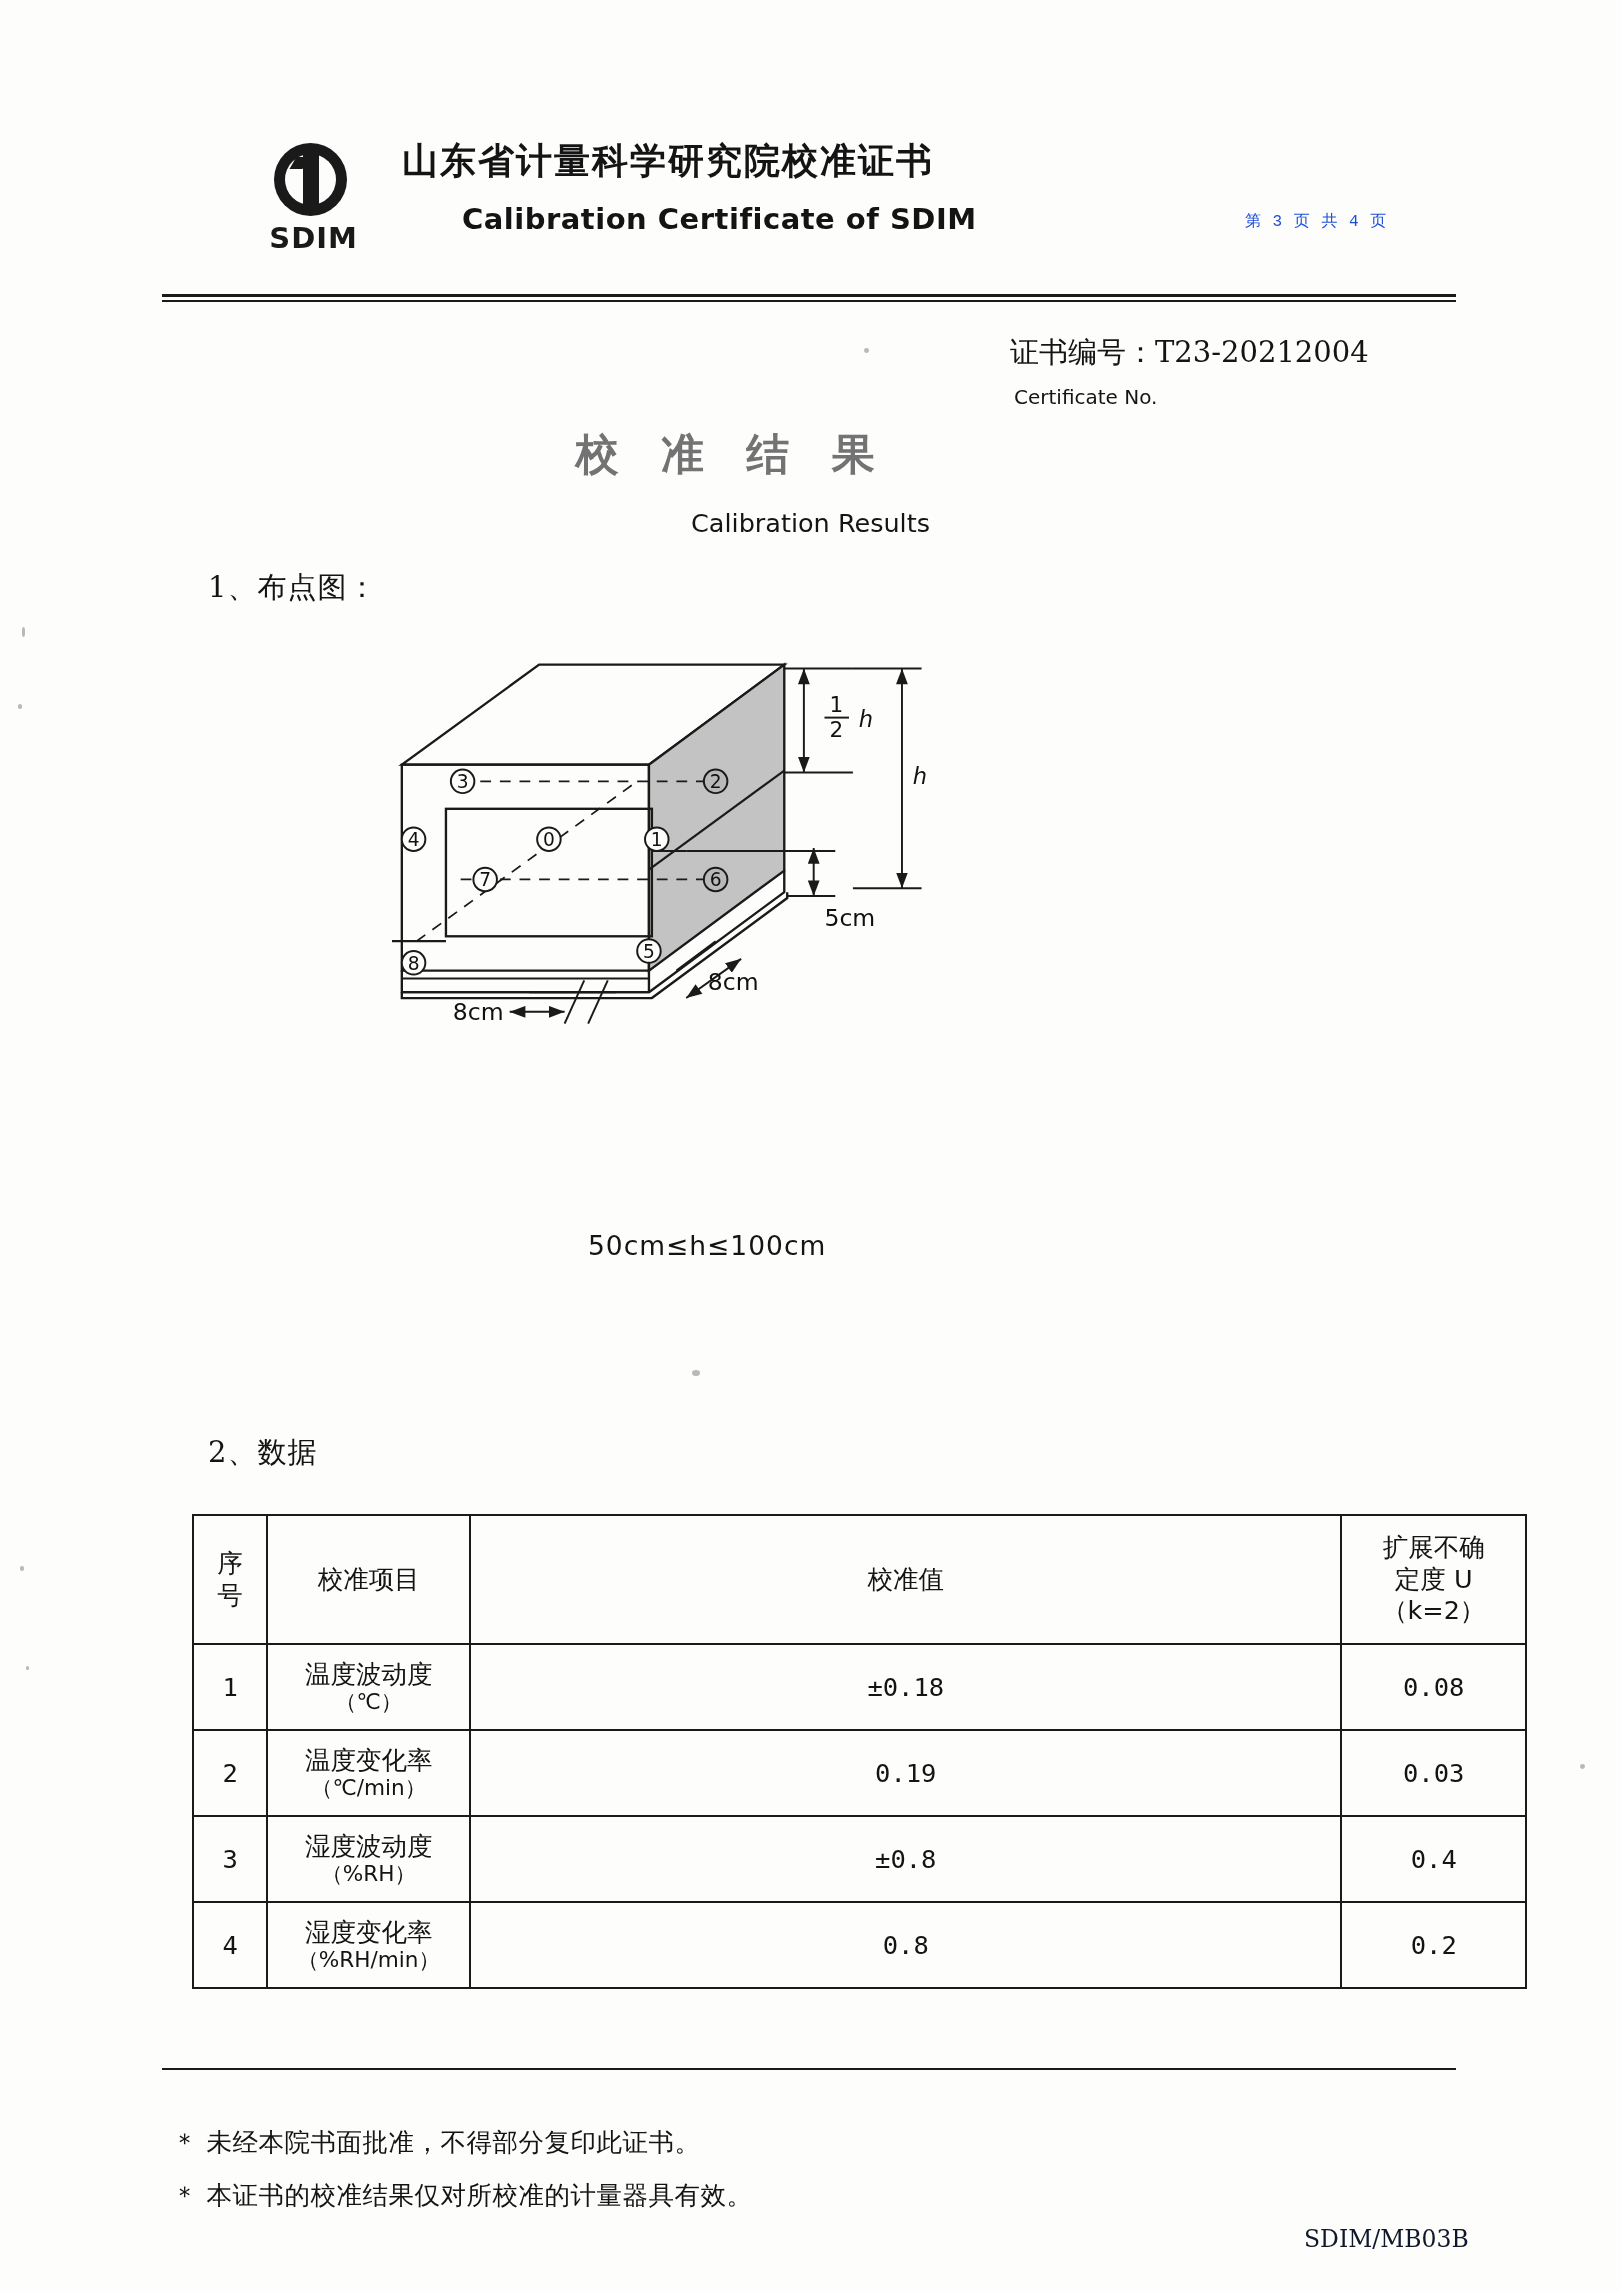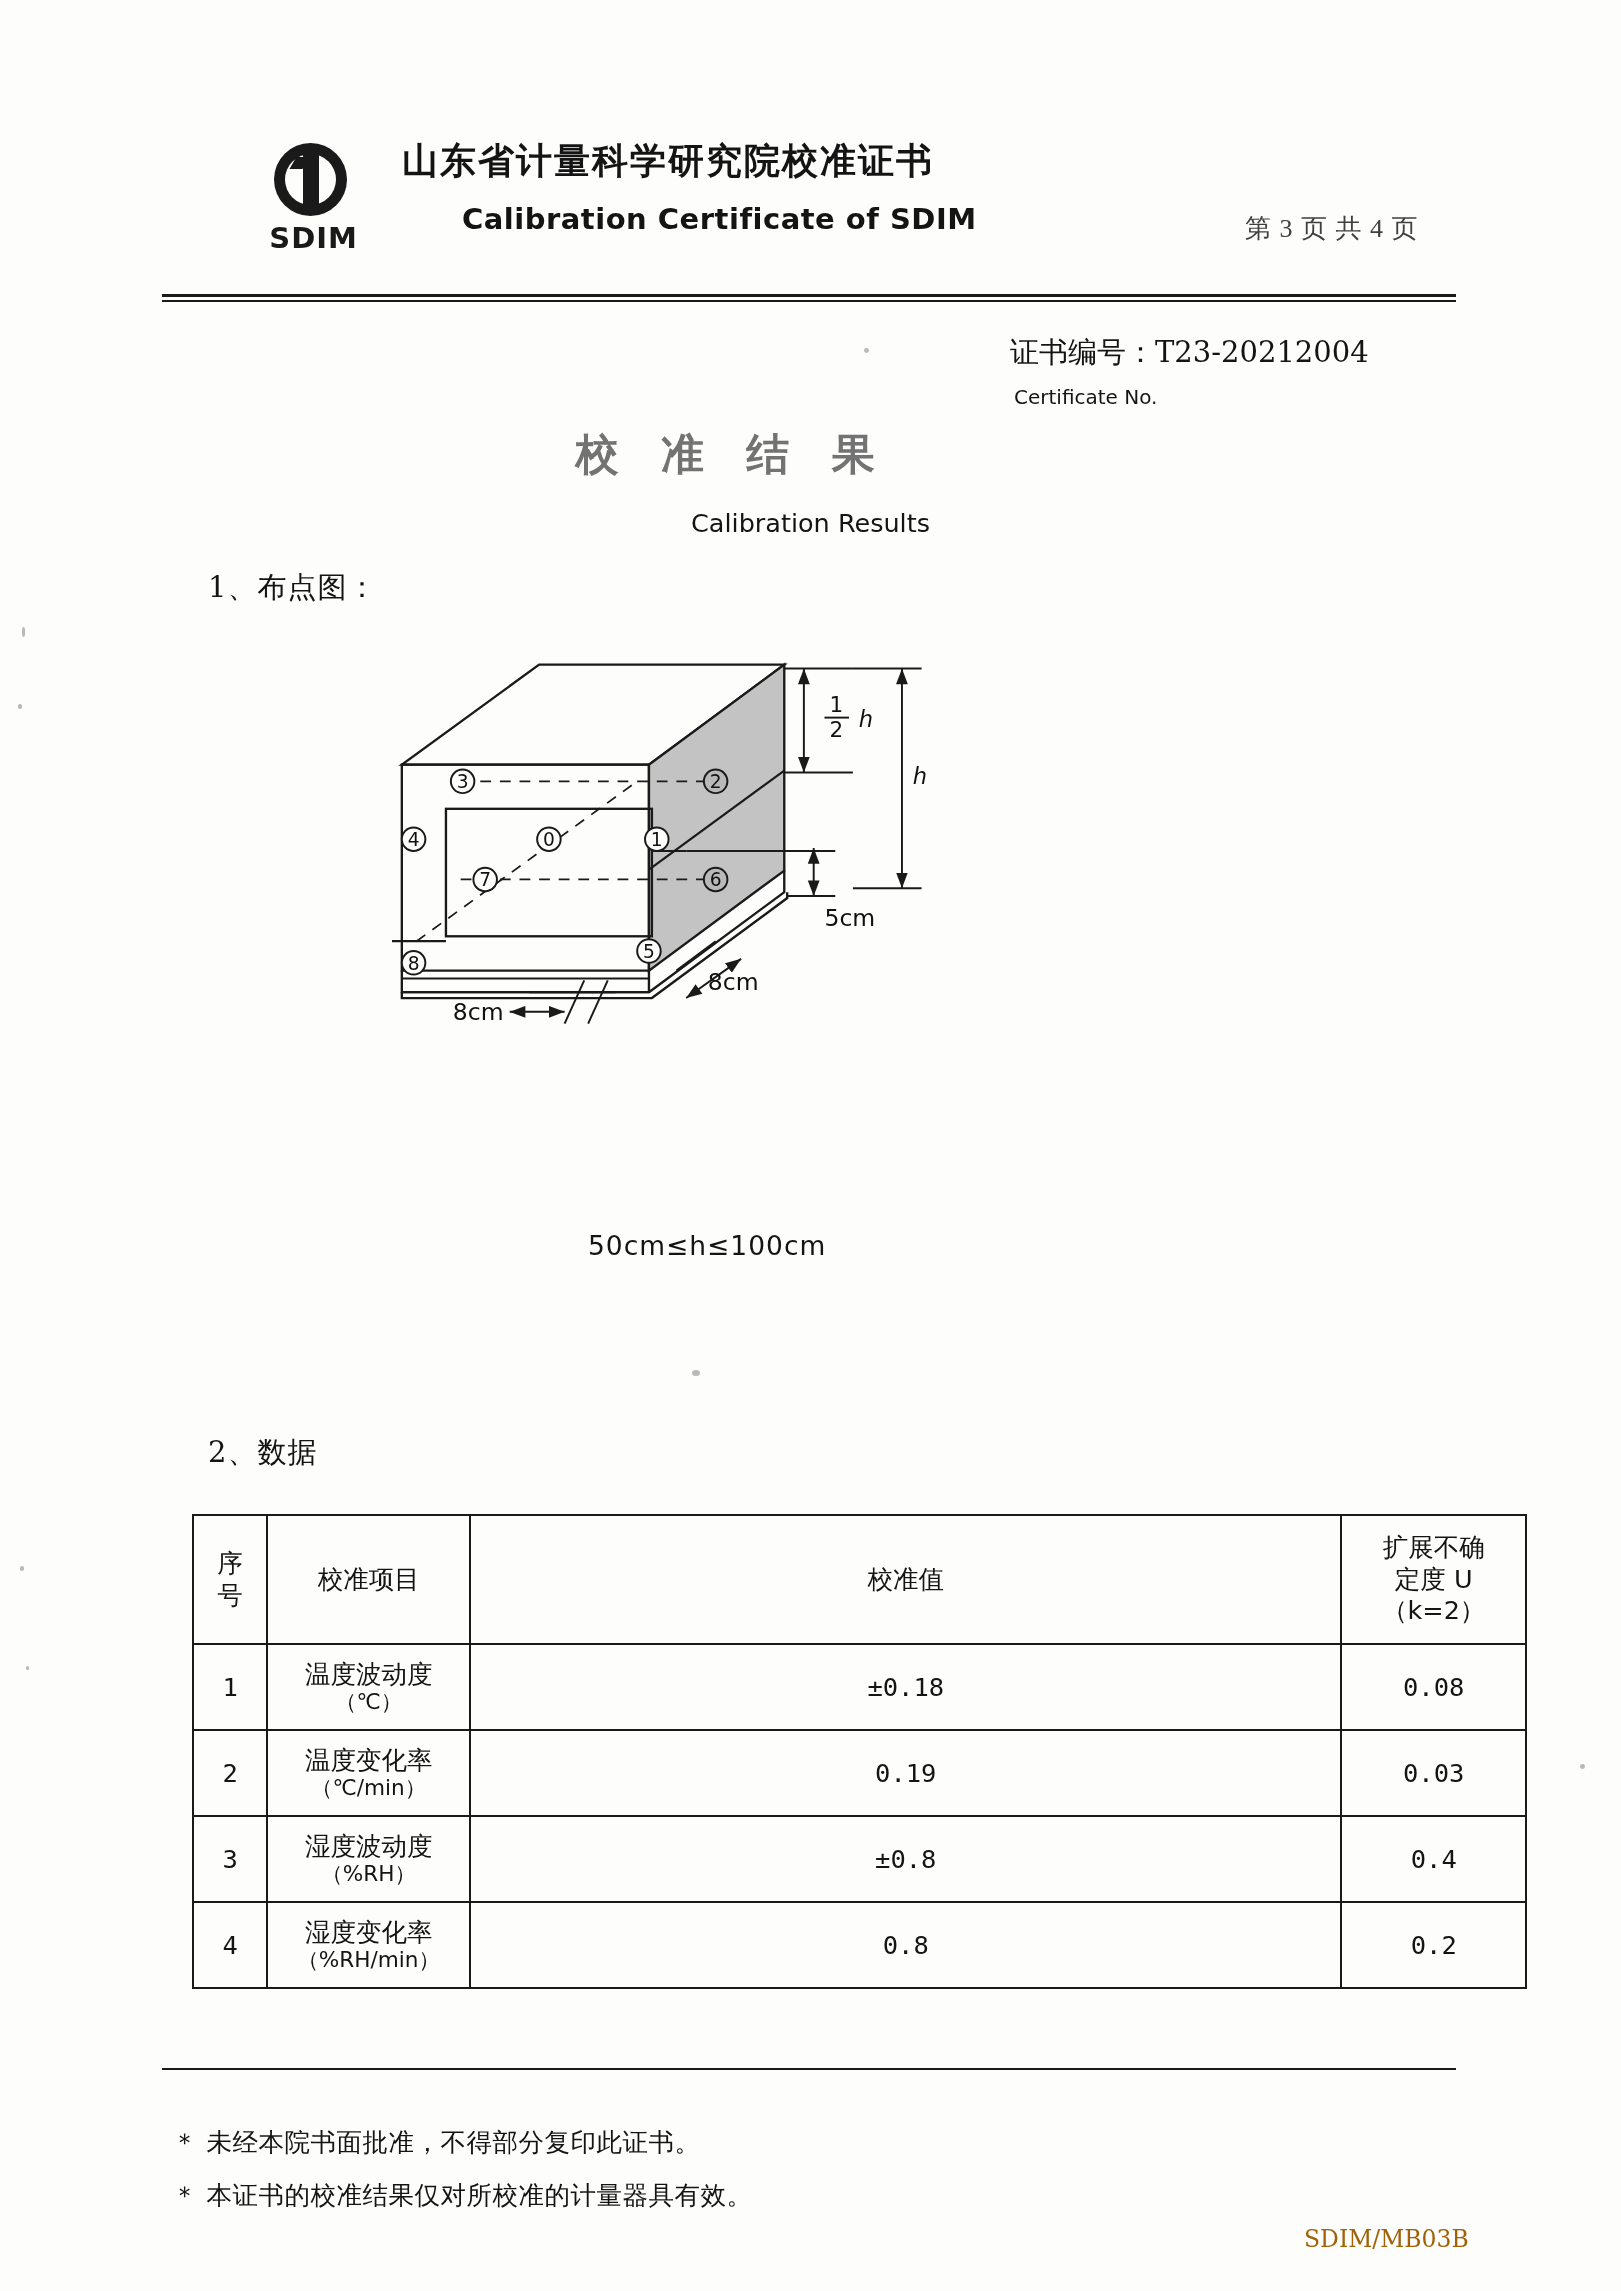--- a/index.html
+++ b/index.html
@@ -104,23 +104,23 @@
     font-weight: bold;
     font-size: 29px;
     letter-spacing: 0.5px;
     color: #141414;
     white-space: nowrap;
   }
   .page-num {
     position: absolute;
     left: 1010px;
     top: 74px;
-    font-family: Liberation Serif, serif;
-    font-size: 26px;
-    color: #404040;
+    font-family: Liberation Mono, monospace;
+    font-size: 16px;
+    color: #1d4ed8;
     white-space: nowrap;
     letter-spacing: 1px;
   }
   .hrule-top {
     position: absolute;
     left: 162px;
     top: 294px;
     width: 1294px;
     height: 0;
     border-top: 3.9px solid #1a1a1a;
@@ -261,21 +261,21 @@
     letter-spacing: 0.5px;
   }
   .note1 { top: 2125px; }
   .note2 { top: 2178px; }
   .footer-code {
     position: absolute;
     left: 1304px;
     top: 2225px;
     font-family: "DejaVu Serif", serif;
     font-size: 23.5px;
-    color: #a16207;
+    color: #0f172a;
   }
 
   
   .speck {
     position: absolute;
     background: #b9b9b9;
     border-radius: 50%;
   }
 </style>
 </head>

